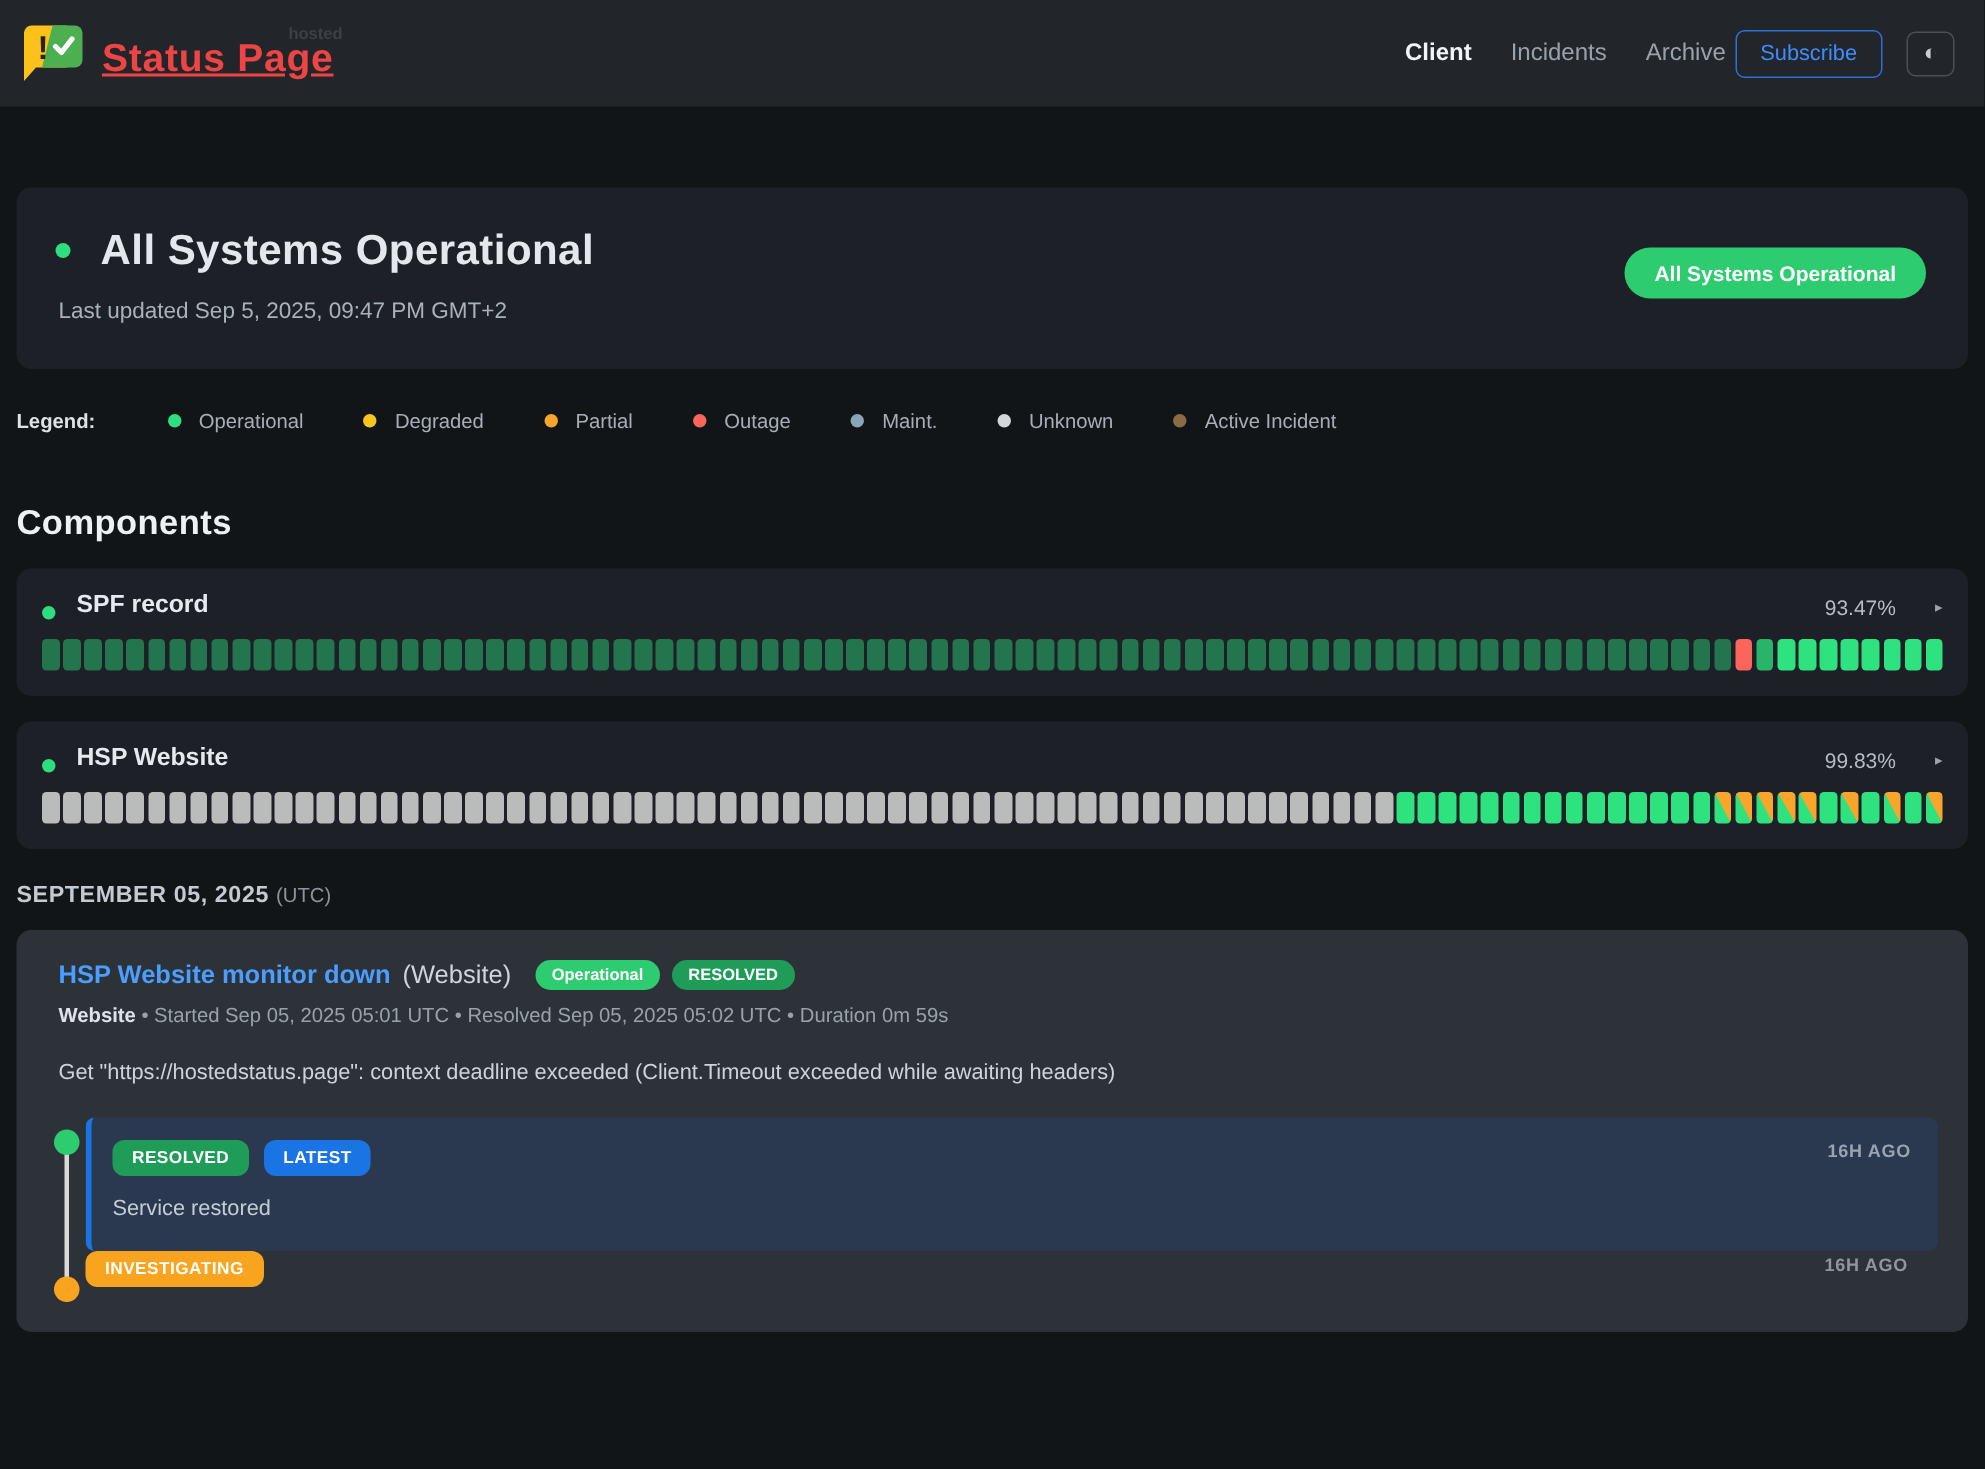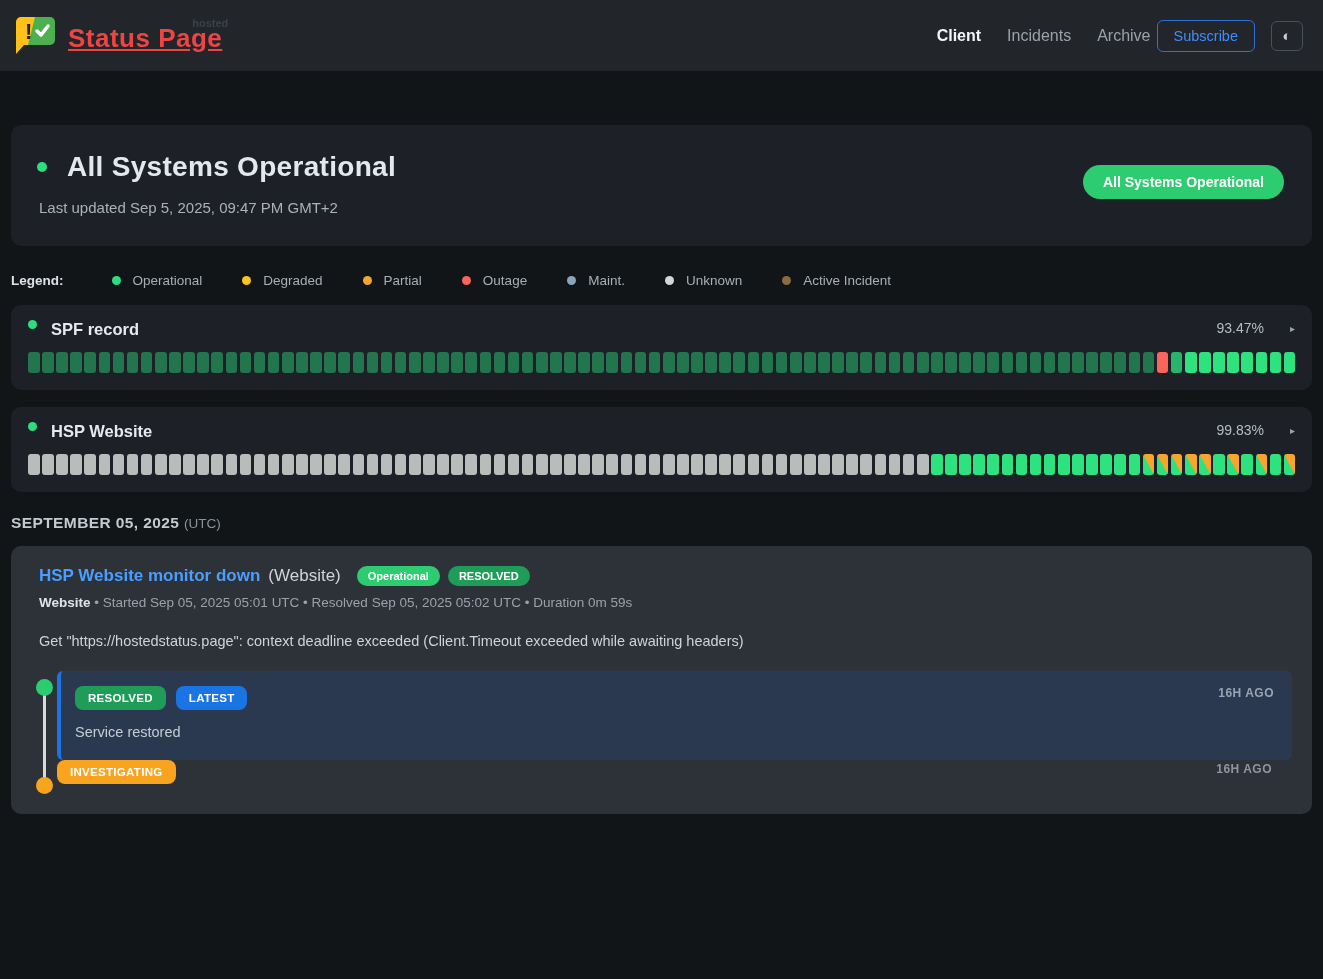--- a/index.html
+++ b/index.html
@@ -67,21 +67,21 @@
   .legend-dot { width:9px; height:9px; }
   .legend-text { font-size:13.5px; color:#a7aeb7; }
 
   
   .section-heading { font-size:23px; font-weight:600; color:#eef1f4; letter-spacing:0.3px; }
   .components-heading { margin-top:47px; }
   .component-card {
     background:#1d2127; border-radius:10px; margin-top:17px;
     padding:15px 17px 17px 17px;
   }
-  .component-head { display:flex; align-items:flex-start; cursor:pointer; }
+  .component-head { display:flex; align-items:flex-end; cursor:pointer; }
   .component-dot { width:9px; height:9px; margin-right:14px; }
   .component-name { font-size:16.5px; font-weight:600; color:#e6eaee; }
   .component-right { margin-left:auto; display:flex; align-items:center; gap:26px; }
   .component-uptime { font-size:14px; color:#b5bcc4; }
   .component-expand { font-size:10px; color:#9aa3ad; }
   .bars { display:flex; gap:2.5px; margin-top:13px; }
   .bar { flex:1; height:21px; border-radius:3px; }
 
   
   .incidents-heading { margin-top:53px; }
@@ -193,20 +193,21 @@
             <span class="dot legend-dot" style="background: rgb(211, 215, 218);"></span>
             <span class="legend-text">Unknown</span>
           </span>
           <span class="legend-item">
             <span class="dot legend-dot" style="background: rgb(138, 107, 66);"></span>
             <span class="legend-text">Active Incident</span>
           </span>
         </span>
     </div>
 
+    <h2 class="section-heading components-heading">Components</h2>
     <div id="components-list">
         <div class="component-card">
           <div class="component-head">
             <span class="dot component-dot" style="background: rgb(46, 221, 128);"></span>
             <span class="component-name">SPF record</span>
             <span class="component-right">
               <span class="component-uptime">93.47%</span>
               <span class="component-expand">▸</span>
             </span>
           </div>

